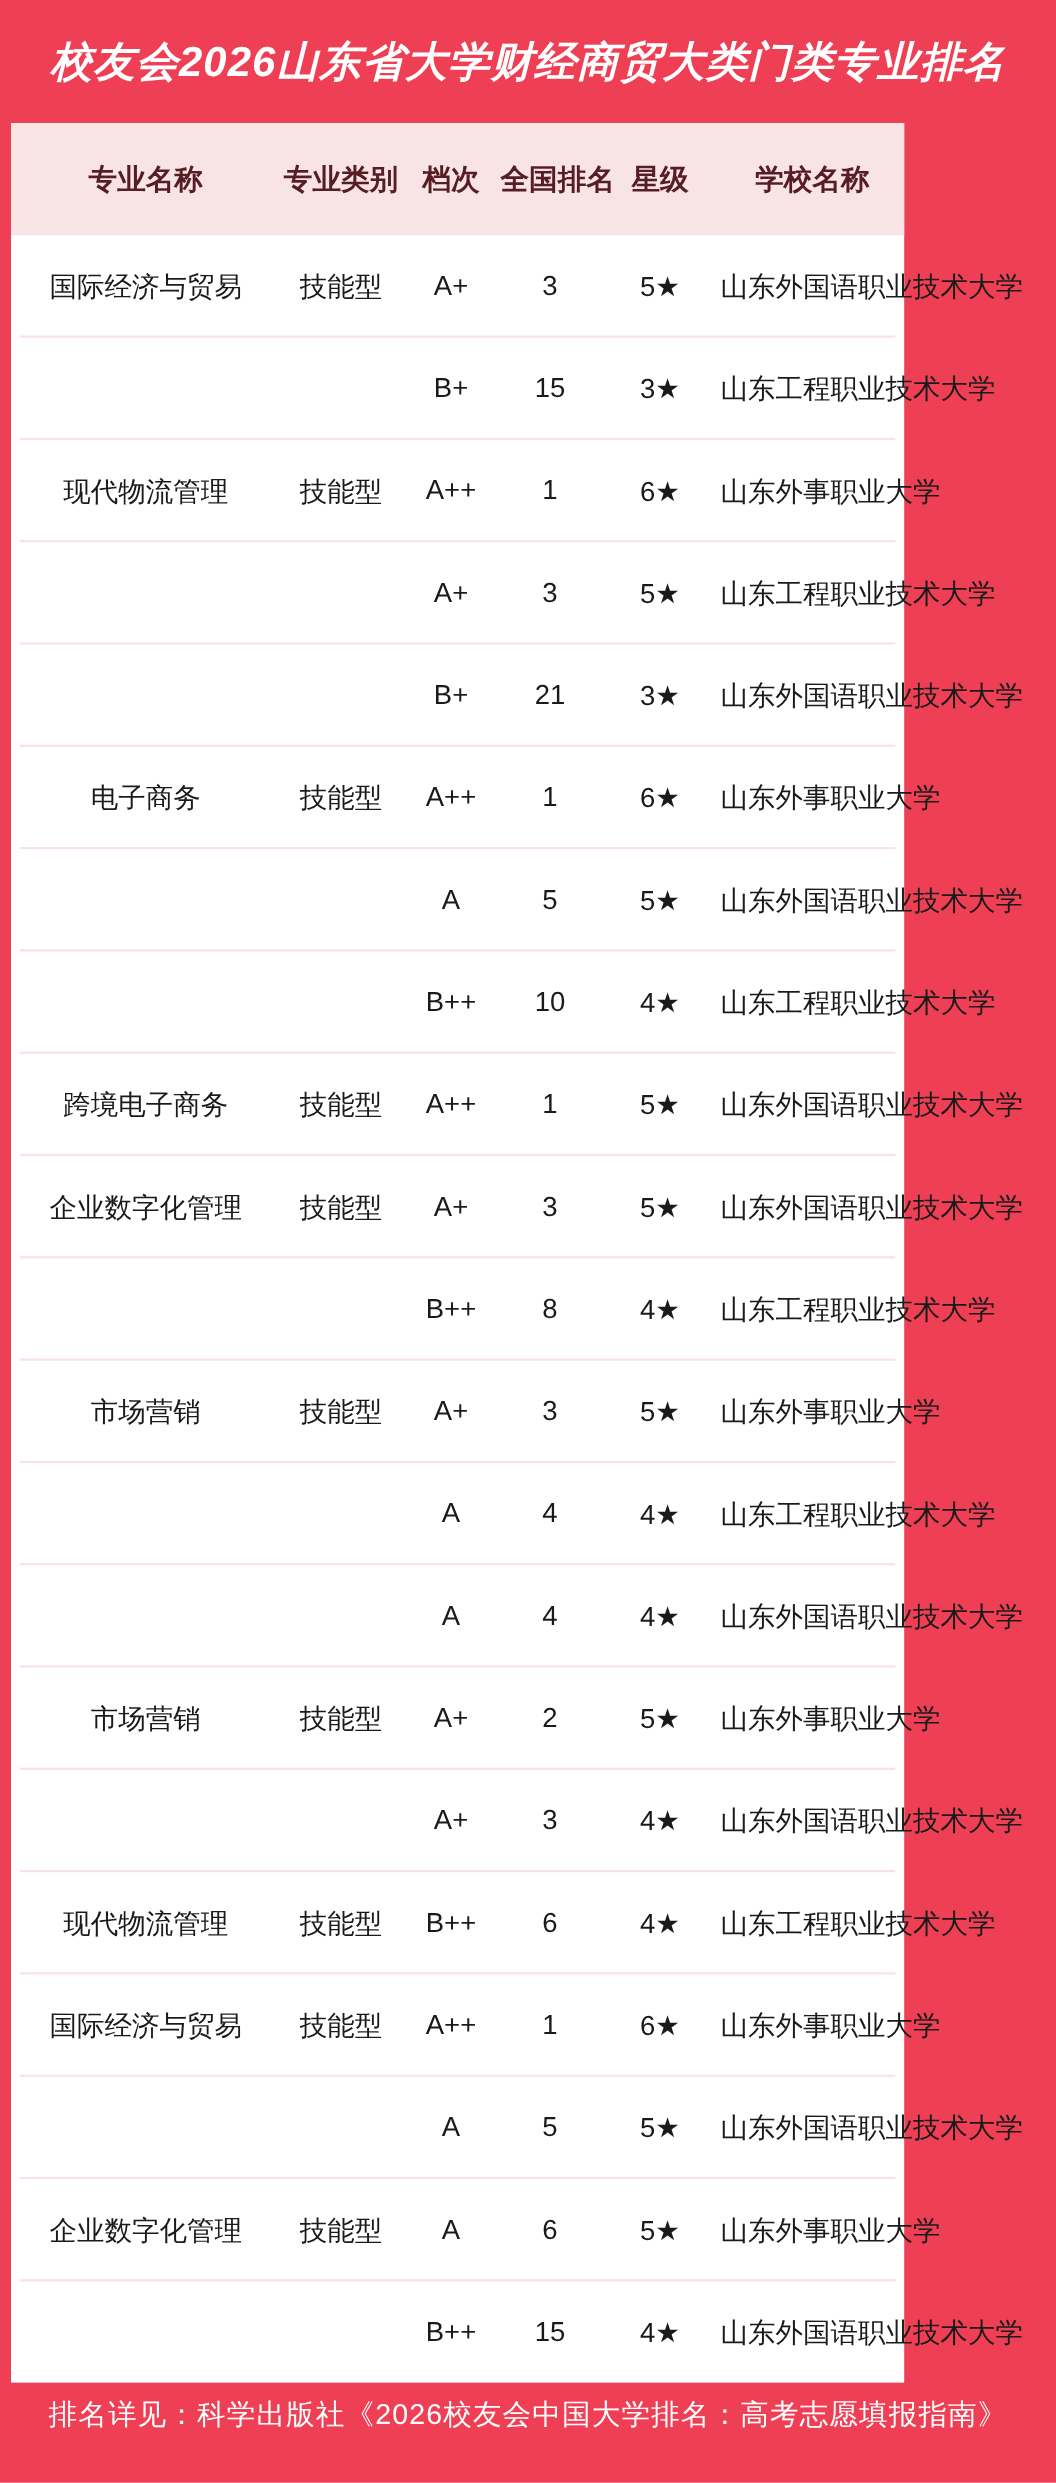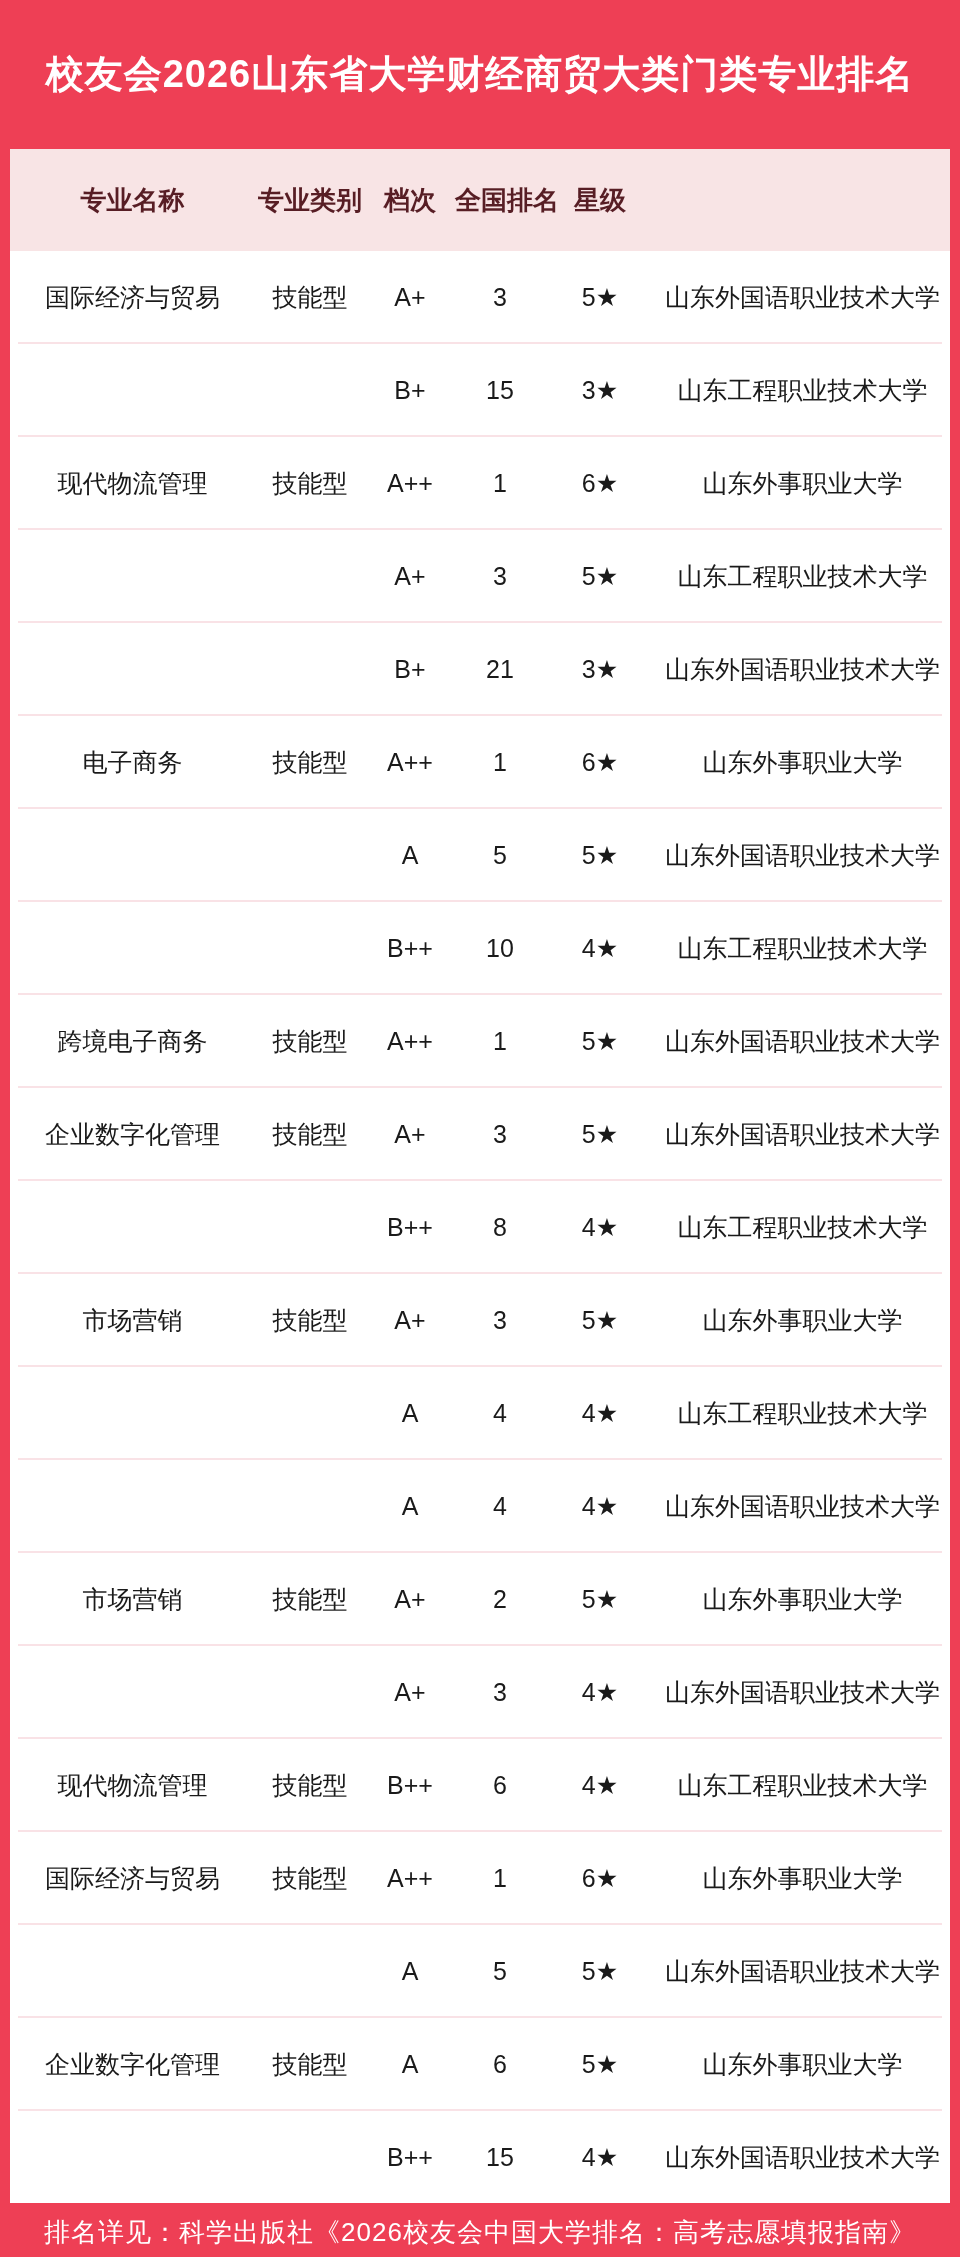--- a/index.html
+++ b/index.html
@@ -7,35 +7,36 @@
     padding: 0;
   }
   body {
     width: 960px;
     height: 2257px;
     background: #ee3f55;
     font-family: "Liberation Sans", "DejaVu Sans", sans-serif;
     overflow: hidden;
   }
   .banner {
-    height: 149px;
+    height: 112px;
     display: flex;
     align-items: center;
     justify-content: center;
+    font-style: italic;
   }
   .banner-title {
     color: #ffffff;
     font-size: 38px;
     font-weight: 700;
     letter-spacing: 1px;
     white-space: nowrap;
   }
   .card {
     margin: 0 10px;
-    width: 940px;
+    width: 812px;
     height: 2054px;
     background: #ffffff;
   }
   .t-grid {
     display: grid;
     grid-template-columns: 245px 110px 90px 90px 110px 1fr;
     align-items: center;
   }
   .thead {
     height: 102px;
@@ -84,20 +85,21 @@
   <div class="banner-title">校友会2026山东省大学财经商贸大类门类专业排名</div>
 </header>
 
 <main class="card">
   <div class="thead t-grid">
     <div class="th">专业名称</div>
     <div class="th">专业类别</div>
     <div class="th">档次</div>
     <div class="th">全国排名</div>
     <div class="th">星级</div>
+    <div class="th">学校名称</div>
   </div>
   <div id="table-body">
   <div class="t-row t-grid">
     <div class="cell">国际经济与贸易</div>
     <div class="cell">技能型</div>
     <div class="cell">A+</div>
     <div class="cell">3</div>
     <div class="cell">5★</div>
     <div class="cell">山东外国语职业技术大学</div>
   </div>

